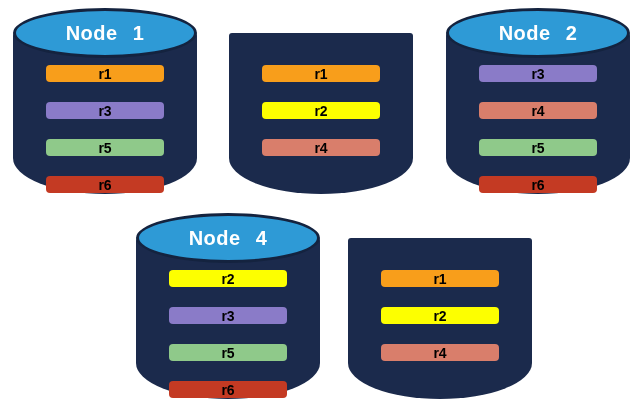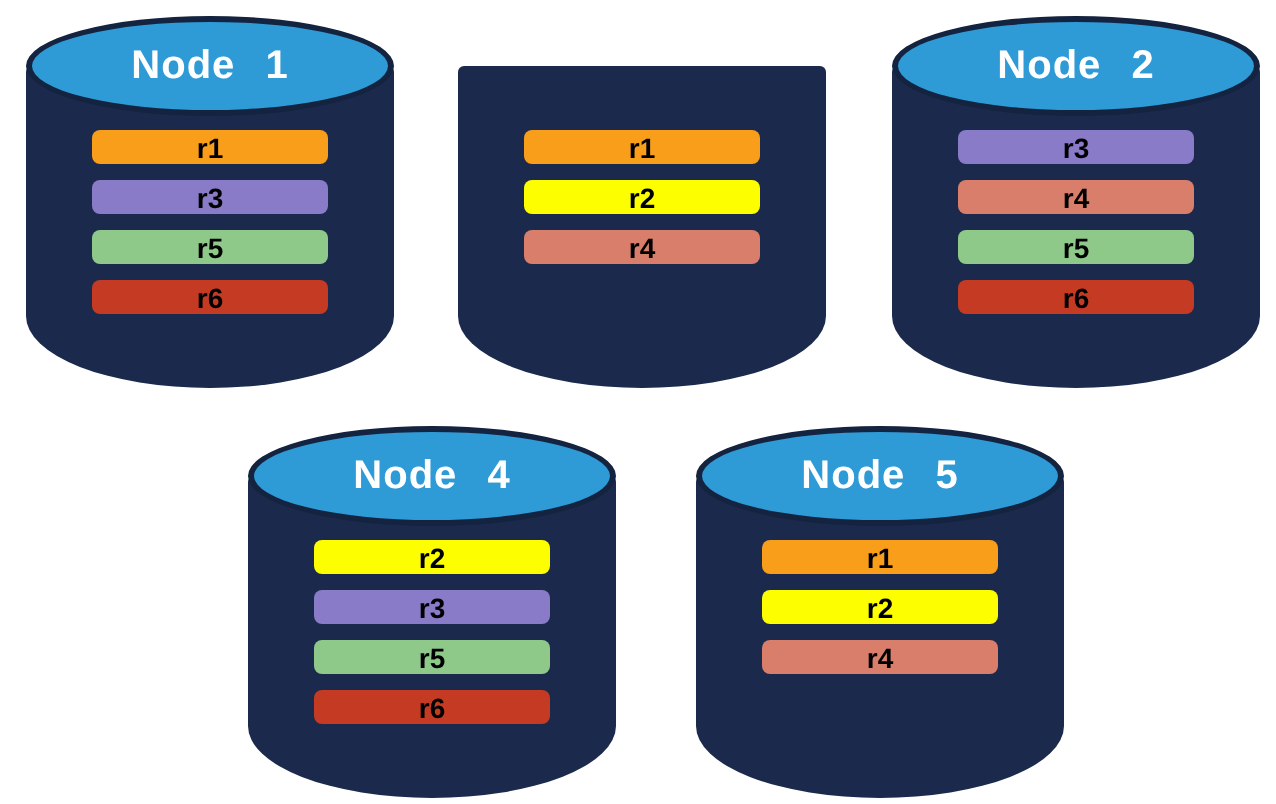--- a/index.html
+++ b/index.html
@@ -16,21 +16,21 @@
     overflow: hidden;
   }
   .node {
     position: absolute;
     width: 184px;
     height: 186px;
   }
   .pos-0 { left: 13px;  top: 8px; }
   .pos-1 { left: 229px; top: 8px; }
   .pos-2 { left: 446px; top: 8px; }
-  .pos-3 { left: 124px; top: 213px; }
+  .pos-3 { left: 136px; top: 213px; }
   .pos-4 { left: 348px; top: 213px; }
 
   .cyl-body {
     position: absolute;
     top: 25px; left: 0; right: 0; bottom: 0;
     background: var(--cyl-body, #1B2A4C);
     border-radius: 3px 3px 50% 50% / 3px 3px 36px 36px;
   }
   .cyl-top {
     position: absolute;
@@ -52,21 +52,21 @@
     word-spacing: 9px;
     letter-spacing: 0.5px;
     white-space: nowrap;
     text-align: right;
   }
   .bars {
     position: absolute;
     top: 57px; left: 33px; right: 33px;
     display: flex;
     flex-direction: column;
-    gap: 8px;
+    gap: 20px;
     z-index: 3;
   }
   .bar {
     height: 17px;
     border-radius: 4px;
     display: flex;
     align-items: center;
     justify-content: center;
   }
   .bar span {
@@ -149,23 +149,20 @@
         <div class="bar" style="background: rgb(143, 201, 138);">
           <span>r5</span>
         </div>
         <div class="bar" style="background: rgb(196, 58, 35);">
           <span>r6</span>
         </div>
       </div>
   </div>
     <div class="node pos-4">
     <div class="cyl-body"></div>
-    <div class="cyl-top">
-      <span class="node-title">Node 5</span>
-    </div>
     <div class="bars">
         <div class="bar" style="background: rgb(248, 158, 27);">
           <span>r1</span>
         </div>
         <div class="bar" style="background: rgb(253, 255, 0);">
           <span>r2</span>
         </div>
         <div class="bar" style="background: rgb(217, 126, 107);">
           <span>r4</span>
         </div>

